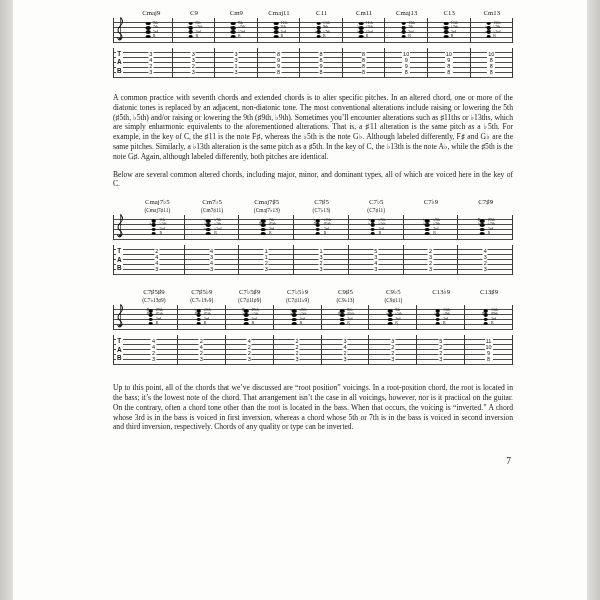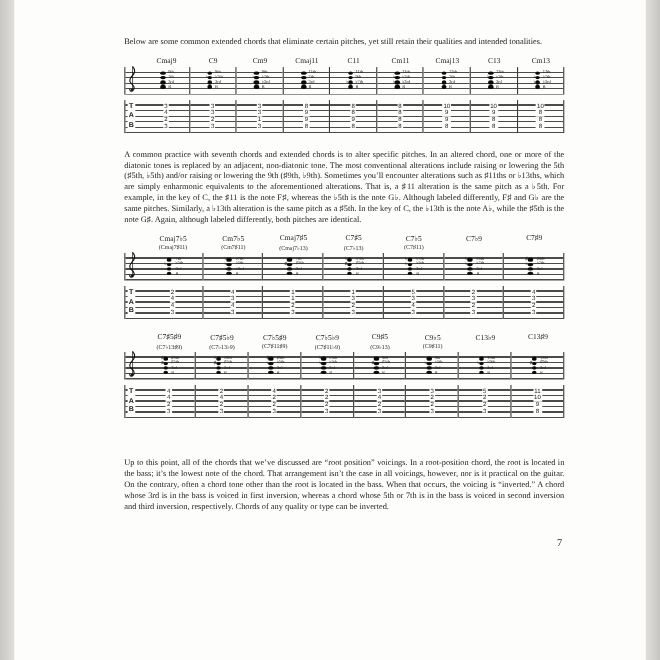--- a/index.html
+++ b/index.html
@@ -11,21 +11,21 @@
   .edge.right{right:0;background:linear-gradient(to left,#c7c6c3,#e0dfdc)}
   .content{position:absolute;left:113px;top:0;width:400px}
   .para{font-size:7.6px;line-height:9.8px;text-align:justify}
   .it{}
   #p1{margin-top:33px}
   #sys1{margin-top:9px}
   #p2{margin-top:15px}
   #p3{margin-top:8px}
   #sys2{margin-top:9px}
   #sys3{margin-top:13px}
-  #p4{margin-top:36px}
+  #p4{margin-top:18px}
   .pagenum{margin-top:24px;text-align:right;font-size:9.5px;padding-right:2px}
   
   .sys{display:flex;width:100%}
   .chord-col{flex:1 1 0;display:flex;flex-direction:column;min-width:0}
   .clef-col{flex:0 0 17px}
   .sym{height:9px;font-size:6.8px;text-align:center;white-space:nowrap;overflow:visible}
   .alt{height:8px;font-size:5.4px;text-align:center;white-space:nowrap;color:#222}
   .staff-seg{position:relative;height:25px;border-right:1px solid #3a3a3a;
     background:repeating-linear-gradient(to bottom,transparent 0 4px,#4b4b4b 4px 5px)}
   .staff-seg.first{border-right:0;border-left:1px solid #3a3a3a}
@@ -45,21 +45,20 @@
   .tabnums div{background:#fdfdfb;padding:0 1px}
 </style>
 </head>
 <body>
 
 <div class="photo">
   <div class="edge left"></div>
   <div class="edge right"></div>
 
   <div class="content">
-    <p class="para" id="p1"><span>Below are some common extended chords that eliminate certain pitches, yet still retain their qualities and intended tonalities.</span></p>
 
     <div class="sys" id="sys1">
         <div class="chord-col clef-col">
           <div class="sym"></div>
           <div class="staff-seg first">
             <span class="clef"><svg viewBox="0 0 12 30" width="11" height="28">
                 <path d="M6.2 1.5 C9 4.5 8.5 8 5.8 10.5 C3 13 2.2 16.5 5 18.5 C7.6 20.3 8.6 23.5 6.4 25.2 C4.4 26.7 2.6 25 3.4 23.2" fill="none" stroke="#111" stroke-width="1.1"></path>
                 <line x1="6" y1="1" x2="6" y2="26" stroke="#111" stroke-width="0.7"></line>
                 <circle cx="5.4" cy="24.6" r="1.1" fill="#111"></circle>
               </svg></span>
@@ -348,20 +347,21 @@
               <div>8</div>
               <div>8</div>
               <div>8</div>
             </div>
           </div>
         </div>
       </div>
 
     <p class="para" id="p2"><span>A common practice with seventh chords and extended chords is to alter specific pitches. In an </span><span class="it">altered chord</span><span>, one or more of the diatonic tones is replaced by an adjacent, non-diatonic tone. The most conventional alterations include raising or lowering the 5th (♯5th, ♭5th) and/or raising or lowering the 9th (♯9th, ♭9th). Sometimes you’ll encounter alterations such as ♯11ths or ♭13ths, which are simply </span><span class="it">enharmonic equivalents</span><span> to the aforementioned alterations. That is, a ♯11 alteration is the same pitch as a ♭5th. For example, in the key of C, the ♯11 is the note F♯, whereas the ♭5th is the note G♭. Although labeled differently, F♯ and G♭ are the same pitches. Similarly, a ♭13th alteration is the same pitch as a ♯5th. In the key of C, the ♭13th is the note A♭, while the ♯5th is the note G♯. Again, although labeled differently, both pitches are identical.</span></p>
 
+    <p class="para" id="p3"><span>Below are several common altered chords, including major, minor, and dominant types, all of which are voiced here in the key of C.</span></p>
 
     <div class="sys" id="sys2">
         <div class="chord-col clef-col">
           <div class="sym"></div>
           <div class="alt"></div>
           <div class="staff-seg first">
             <span class="clef"><svg viewBox="0 0 12 30" width="11" height="28">
                 <path d="M6.2 1.5 C9 4.5 8.5 8 5.8 10.5 C3 13 2.2 16.5 5 18.5 C7.6 20.3 8.6 23.5 6.4 25.2 C4.4 26.7 2.6 25 3.4 23.2" fill="none" stroke="#111" stroke-width="1.1"></path>
                 <line x1="6" y1="1" x2="6" y2="26" stroke="#111" stroke-width="0.7"></line>
                 <circle cx="5.4" cy="24.6" r="1.1" fill="#111"></circle>

